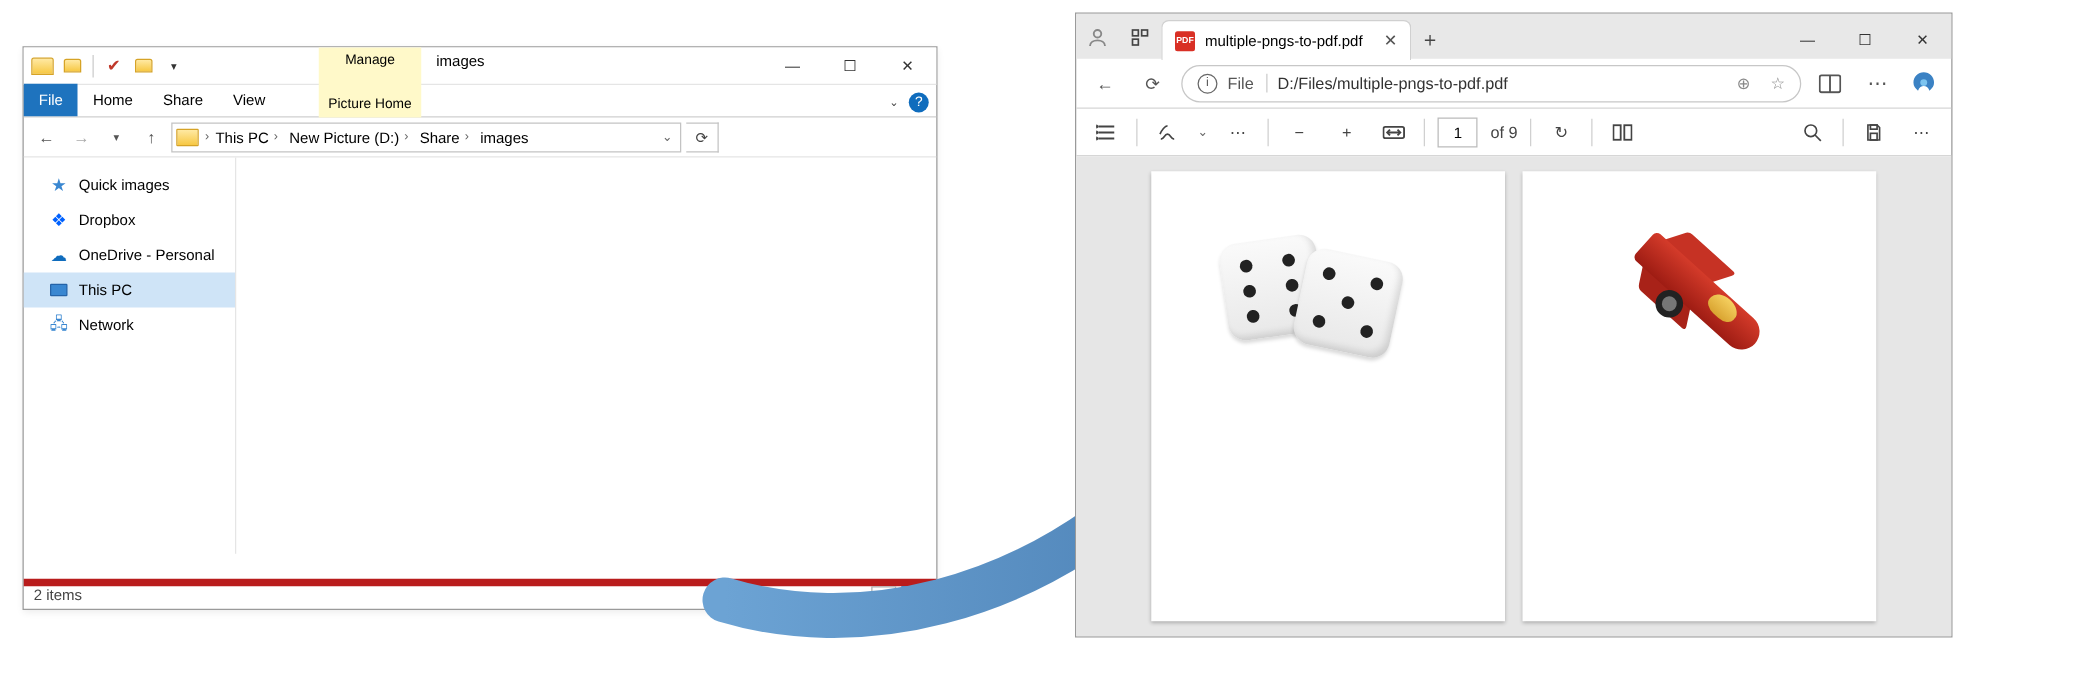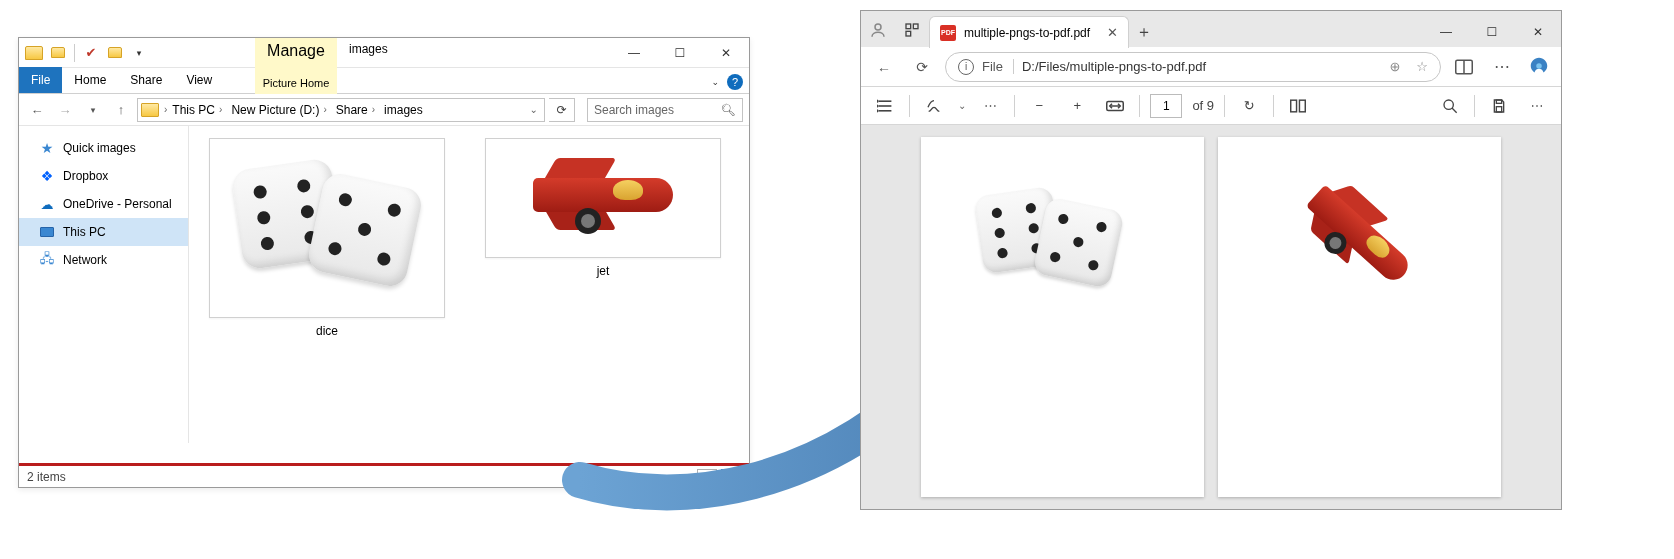--- a/index.html
+++ b/index.html
@@ -13,21 +13,21 @@
 }
 .explorer-titlebar { height: 30px; display:flex; align-items:center; background:#fff; border-bottom:1px solid #e5e5e5;}
 .qat { display:flex; align-items:center; padding-left:4px; gap:2px;}
 .qat-icon { width:22px; height:22px; display:flex; align-items:center; justify-content:center; }
 .folder-icon { width:18px; height:14px; background:linear-gradient(#ffe9a3,#f7c843); border:1px solid #d6a326; border-radius:2px 2px 0 0;}
 .qat-sep { width:1px; height:18px; background:#ccc; margin:0 3px;}
 .red-check { color:#c0392b; font-size:13px; }
 .caret { font-size:9px; color:#333;}
 .ribbon-row { height:26px; display:flex; align-items:flex-end; border-bottom:1px solid #d0d0d0; position:relative;}
 .manage-block { position:absolute; left:236px; top:-30px; width:82px; height:56px; background:#fff9c9; display:flex; flex-direction:column; align-items:center; justify-content:space-between; padding:4px 0 5px;}
-.manage-block .lbl { font-size:16px;}
+.manage-block .lbl { font-size:11px;}
 .title-lbl { position:absolute; left:330px; top:-26px; font-size:12px; color:#000;}
 .ribbon-btn { height:26px; padding:0 12px; font-size:12px; display:flex; align-items:center; cursor:default;}
 .ribbon-btn.file { background:#1e73be; color:#fff;}
 .win-controls { margin-left:auto; display:flex;}
 .win-btn { width:46px; height:30px; display:flex; align-items:center; justify-content:center; font-size:12px; color:#333;}
 .ribbon-right { position:absolute; right:6px; bottom:3px; display:flex; gap:8px; align-items:center;}
 .help-icon{width:16px;height:16px;border-radius:50%;background:#0f6cbd;color:#fff;font-size:11px;display:flex;align-items:center;justify-content:center;}
 
 
 .addr-row { height:32px; display:flex; align-items:center; gap:4px; padding:3px 6px; border-bottom:1px solid #e5e5e5;}
@@ -74,21 +74,21 @@
 
 .jet-wrap{position:relative;width:200px;height:100px;}
 .jet-body{position:absolute;left:30px;top:30px;width:140px;height:34px;background:linear-gradient(#d43b2a,#9e1c13);border-radius:18px 60px 60px 18px;}
 .jet-wing{position:absolute;left:46px;top:10px;width:60px;height:26px;background:#c63224;transform:skewX(-30deg);border-radius:4px;}
 .jet-wing2{position:absolute;left:46px;top:56px;width:60px;height:26px;background:#a82218;transform:skewX(30deg);border-radius:4px;}
 .jet-cockpit{position:absolute;left:110px;top:32px;width:30px;height:20px;background:linear-gradient(#f5d060,#d9a330);border-radius:50% 50% 40% 40%;}
 .jet-wheel{position:absolute;left:72px;top:60px;width:26px;height:26px;background:#222;border-radius:50%;}
 .jet-wheel::after{content:"";position:absolute;left:6px;top:6px;width:14px;height:14px;border-radius:50%;background:#777;}
 
 
-.status-bar{height:24px;border-top:3px solid #b91c1c;display:flex;align-items:center;padding:0 8px;font-size:12px;color:#444;margin-top:20px;}
+.status-bar{height:24px;border-top:6px solid #b91c1c;display:flex;align-items:flex-start;padding:0 8px;font-size:12px;color:#444;margin-top:20px;}
 .view-icons{margin-left:auto;display:flex;gap:4px;}
 .view-icon{width:20px;height:16px;border:1px solid #b0b0b0;display:flex;align-items:center;justify-content:center;font-size:9px;color:#777;}
 .view-icon.active{border-color:#1e73be;color:#1e73be;}
 
 
 .big-arrow{position:absolute;left:560px;top:300px;width:460px;height:220px;pointer-events:none;}
 
 
 .edge{position:absolute;left:860px;top:10px;width:702px;height:500px;border:1px solid #9a9a9a;background:#fff;display:flex;flex-direction:column;}
 .edge-titlebar{height:36px;background:#e8e8e8;display:flex;align-items:flex-end;}
@@ -188,24 +188,20 @@
       <div class="addr-seg">
           <span>Share</span>
           <span class="sep">›</span>
         </div>
       <div class="addr-seg">
           <span>images</span>
         </div>
       <span style="margin-left:auto;font-size:10px;color:#666;padding-right:6px;">⌄</span>
     </div>
     <div class="addr-refresh">⟳</div>
-    <div class="search-box">
-      <span>Search images</span>
-      <span class="mag">🔍︎</span>
-    </div>
   </div>
 
   <div class="explorer-body">
     <div class="nav-pane">
       <div class="nav-item">
         <span class="nav-icon star">★</span>
         <span>Quick images</span>
       </div>
       <div class="nav-item">
         <span class="nav-icon dropbox">❖</span>
@@ -221,54 +217,20 @@
           </span>
         <span>This PC</span>
       </div>
       <div class="nav-item">
         <span class="nav-icon network">🖧</span>
         <span>Network</span>
       </div>
     </div>
 
     <div class="content-pane">
-      <div class="thumb">
-        <div class="thumb-box">
-          <div class="dice-wrap">
-            <div class="die die1">
-                <span class="pip p1"></span>
-                <span class="pip p2"></span>
-                <span class="pip p3"></span>
-                <span class="pip p4"></span>
-                <span class="pip p5"></span>
-                <span class="pip p6"></span>
-              </div>
-            <div class="die die2">
-                <span class="pip p1"></span>
-                <span class="pip p2"></span>
-                <span class="pip p3"></span>
-                <span class="pip p4"></span>
-                <span class="pip p5"></span>
-              </div>
-          </div>
-        </div>
-        <div class="thumb-label">dice</div>
-      </div>
-      <div class="thumb">
-        <div class="thumb-box" style="height:120px;">
-          <div class="jet-wrap">
-            <div class="jet-wing"></div>
-              <div class="jet-wing2"></div>
-              <div class="jet-body"></div>
-              <div class="jet-cockpit"></div>
-              <div class="jet-wheel"></div>
-          </div>
-        </div>
-        <div class="thumb-label">jet</div>
-      </div>
     </div>
   </div>
 
   <div class="status-bar">
     <span>2 items</span>
     <div class="view-icons">
       <div class="view-icon">≡</div>
       <div class="view-icon active">◫</div>
     </div>
   </div>

